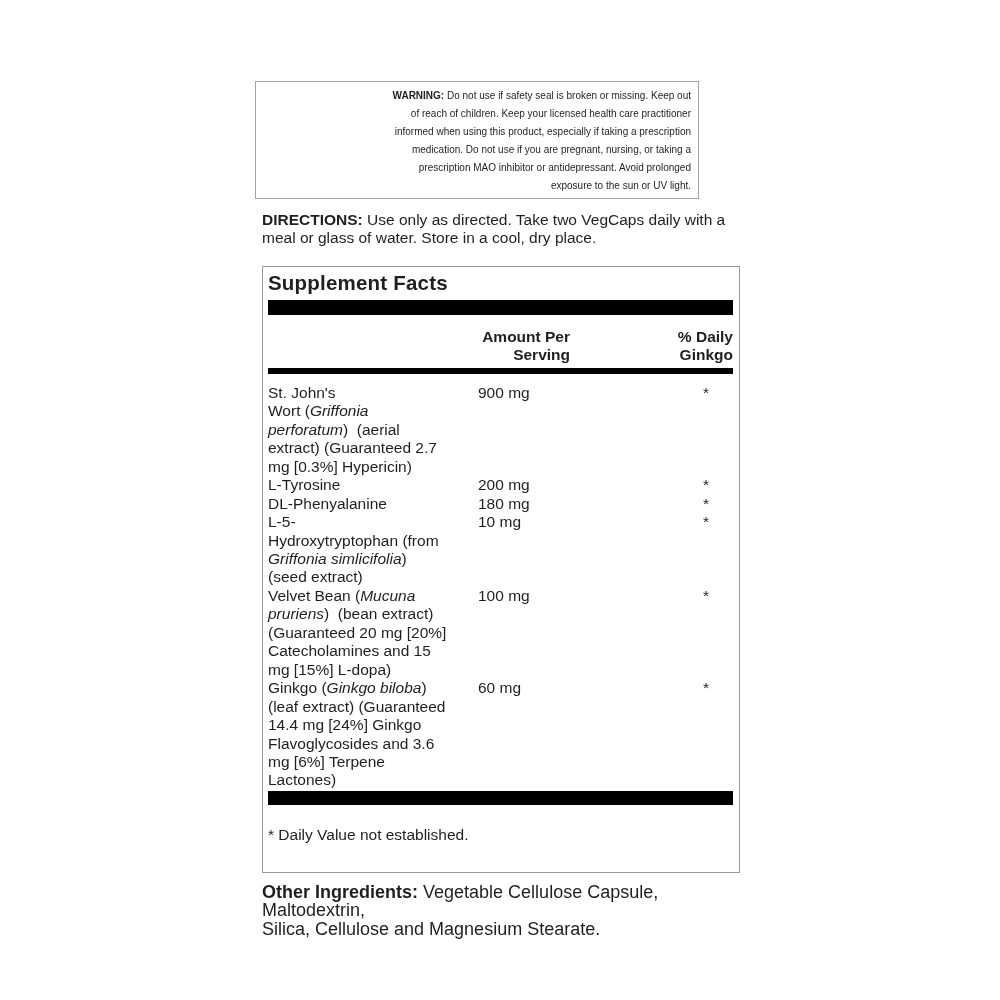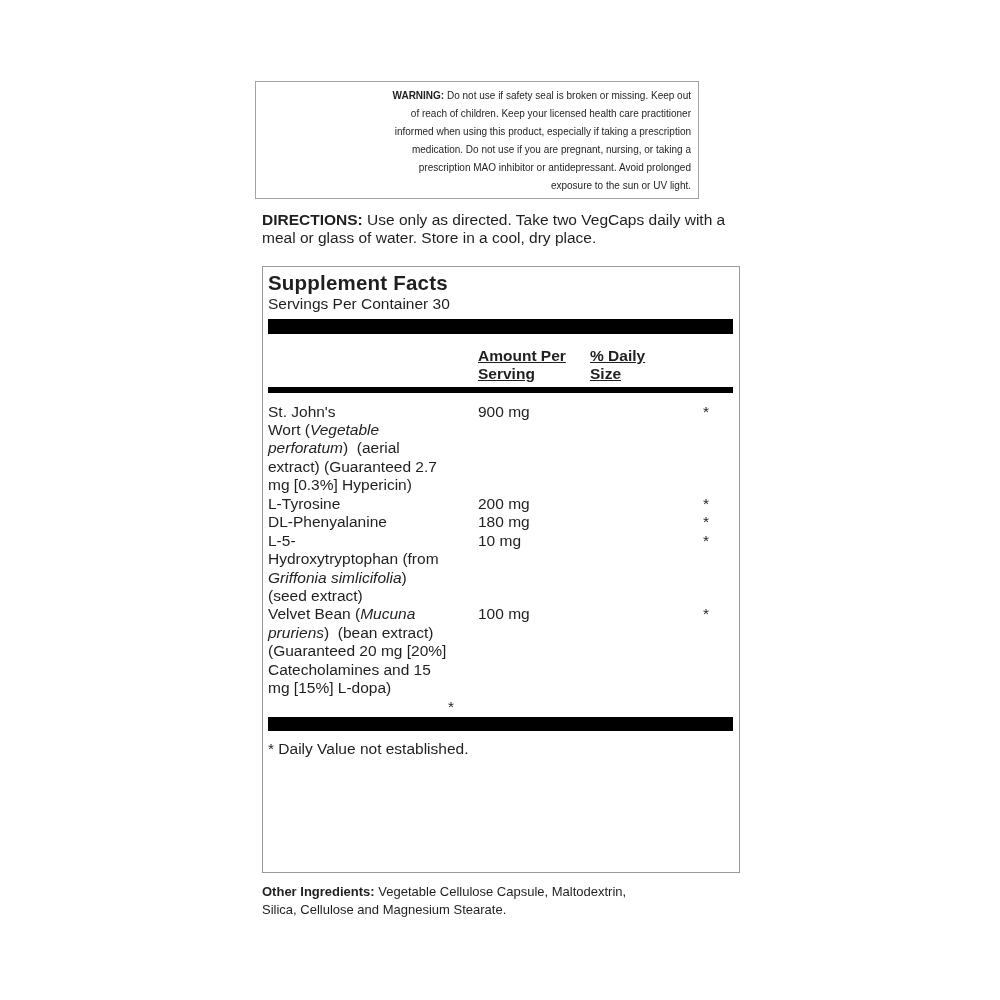--- a/index.html
+++ b/index.html
@@ -57,35 +57,35 @@
   .bar-thick-top { height: 15px; margin-top: 5px; }
   .bar-medium { height: 6px; margin-top: 3px; }
   .bar-thick-bottom { height: 14px; margin-top: 1px; }
 
   .sf-grid {
     display: grid;
     grid-template-columns: 210px 92px 1fr;
     width: 465px;
   }
   .sf-header-row { padding-top: 13px; font-weight: bold; }
-  .sf-header-cell { text-align: left; white-space: pre-line; text-decoration: underline; }
+  .sf-header-cell { text-align: right; white-space: pre-line; }
   .sf-header-dv { padding-left: 20px; }
 
   .sf-rows { padding-top: 10px; }
   .sf-name { white-space: pre; }
   .sf-amount { white-space: nowrap; }
   .sf-dv { text-align: right; padding-right: 24px; }
 
-  .sf-footnote { margin-top: 9px; line-height: 18.45px; }
+  .sf-footnote { margin-top: 21px; line-height: 18.45px; }
 
   .other-ingredients {
     position: absolute;
     left: 262px; top: 883px;
     width: 482px;
-    font-size: 13px;
+    font-size: 18px;
     line-height: 18.4px;
   }
 </style>
 </head>
 <body>
 
 <div class="page">
 
   <div class="warning-box">
     <b class="inline-label">WARNING:</b>
@@ -98,39 +98,38 @@
   </div>
 
   <div class="directions">
     <b class="inline-label">DIRECTIONS:</b>
     <span class="rich-lines">Use only as directed. Take two VegCaps daily with a
 meal or glass of water.  Store in a cool, dry place.</span>
   </div>
 
   <div class="sf-panel">
     <div class="sf-title">Supplement Facts</div>
-    <div class="sf-serving">Servings Per Container 30</div>
 
     <div class="bar bar-thick-top"></div>
 
     <div class="sf-grid sf-header-row">
       <div></div>
       <div class="sf-header-cell">Amount Per
 Serving</div>
       <div class="sf-header-cell sf-header-dv">% Daily
-Size</div>
+Ginkgo</div>
     </div>
 
     <div class="bar bar-medium"></div>
 
     <div class="sf-rows">
 
         <div class="sf-grid">
           <div class="sf-name">St. John's
-Wort (<i>Vegetable</i>
+Wort (<i>Griffonia</i>
 <i>perforatum</i>)  (aerial
 extract) (Guaranteed 2.7
 mg [0.3%] Hypericin)</div>
           <div class="sf-amount">900 mg</div>
           <div class="sf-dv">*</div>
         </div>
 
         <div class="sf-grid">
           <div class="sf-name">L-Tyrosine</div>
           <div class="sf-amount">200 mg</div>
@@ -156,20 +155,27 @@
           <div class="sf-name">Velvet Bean (<i>Mucuna</i>
 <i>pruriens</i>)  (bean extract)
 (Guaranteed 20 mg [20%]
 Catecholamines and 15
 mg [15%] L-dopa)</div>
           <div class="sf-amount">100 mg</div>
           <div class="sf-dv">*</div>
         </div>
 
         <div class="sf-grid">
+          <div class="sf-name">Ginkgo (<i>Ginkgo biloba</i>)
+(leaf extract) (Guaranteed
+14.4 mg [24%] Ginkgo
+Flavoglycosides and 3.6
+mg [6%] Terpene
+Lactones)</div>
+          <div class="sf-amount">60 mg</div>
           <div class="sf-dv">*</div>
         </div>
       </div>
 
     <div class="bar bar-thick-bottom"></div>
 
     <div class="sf-footnote">* Daily Value not established.</div>
   </div>
 
   <div class="other-ingredients">

